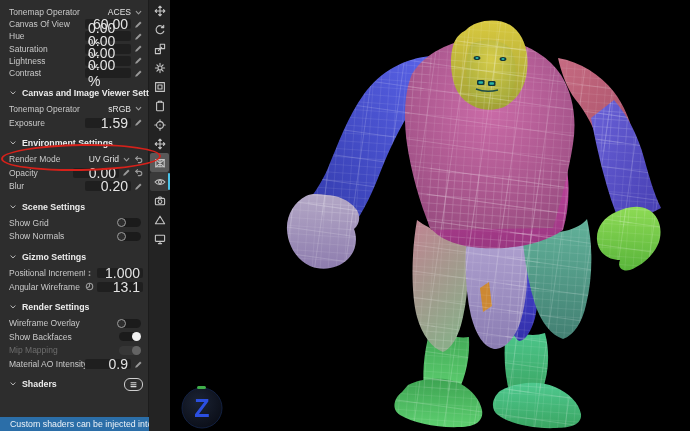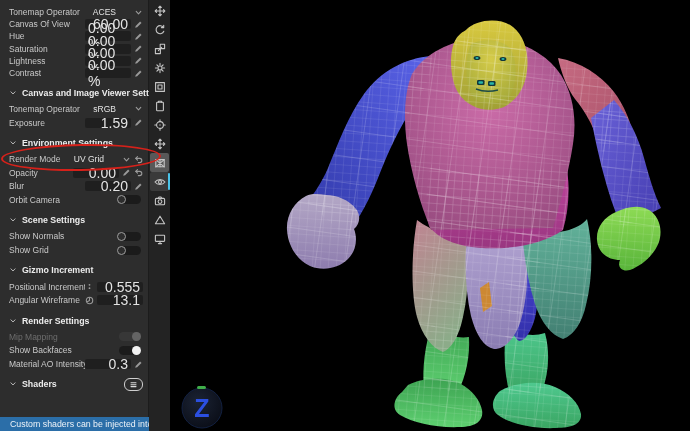--- a/index.html
+++ b/index.html
@@ -16,21 +16,21 @@
   }
   .prow{height:13.6px;flex:0 0 13.6px;display:flex;align-items:center;
     padding:0 5px 0 9px;box-sizing:border-box;}
   .prow.compact{height:12.2px;flex:0 0 12.2px;}
   .plabel{font-size:8.5px;color:#c9c9c9;white-space:nowrap;overflow:hidden;}
   .prow.disabled .plabel{color:#6d6d6d;}
   .ctrls{margin-left:auto;display:flex;align-items:center;gap:3px;}
   .field{width:40px;height:10px;background:#1f1f1f;border-radius:2px;
     display:flex;align-items:center;justify-content:flex-end;padding:0 3px;}
   .field .val{font-size:14px;color:#e3e3e3;}
-  .dd{display:flex;align-items:center;gap:18px;}
+  .dd{display:flex;align-items:center;gap:3px;}
   .dd .val{font-size:8.5px;color:#e3e3e3;}
   .shead{height:15px;flex:0 0 15px;margin:6px 0 2px;display:flex;align-items:center;
     padding:0 5px 0 9px;box-sizing:border-box;}
   .shead .stitle{font-size:8.8px;font-weight:bold;color:#ececec;margin-left:5px;white-space:nowrap;}
   .icn{display:inline-flex;width:12px;height:12px;color:#c6c6c6;flex:0 0 auto;}
   .icn.small{width:9px;height:9px;color:#9a9a9a;}
   .icn.chev{width:8px;height:8px;color:#bdbdbd;}
   .menu-btn{margin-left:auto;width:17px;height:11px;border:1px solid #cfcfcf;border-radius:6px;
     display:flex;align-items:center;justify-content:center;color:#dcdcdc;}
   .menu-btn .icn{width:9px;height:9px;color:#dcdcdc;}
@@ -231,71 +231,63 @@
         <div class="field">
           <span class="val">0.20</span>
         </div>
         <span class="icn small">
           <svg viewBox="0 0 9 9" width="100%" height="100%" fill="none" stroke="currentColor" stroke-width="1.1" stroke-linecap="round" stroke-linejoin="round">
             <path d="M1.2 7.8l.5-1.9 4.4-4.4 1.4 1.4-4.4 4.4z" fill="currentColor" stroke="none"></path>
           </svg>
         </span>
       </div>
     </div>
-    <div class="prow">
-      <span class="plabel">Orbit Camera</span>
-      <div class="ctrls">
-        <div class="toggle off">
-          <span class="knob"></span>
-        </div>
-      </div>
-    </div>
     <div class="shead">
       <span class="icn chev">
         <svg viewBox="0 0 9 9" width="100%" height="100%" fill="none" stroke="currentColor" stroke-width="1.1" stroke-linecap="round" stroke-linejoin="round">
           <path d="M2.2 3.2 4.5 5.6 6.8 3.2"></path>
         </svg>
       </span>
       <span class="stitle">Scene Settings</span>
     </div>
     <div class="prow">
-      <span class="plabel">Show Normals</span>
+      <span class="plabel">Show Grid</span>
       <div class="ctrls">
         <div class="toggle off">
           <span class="knob"></span>
         </div>
       </div>
     </div>
     <div class="prow">
-      <span class="plabel">Show Grid</span>
+      <span class="plabel">Show Normals</span>
       <div class="ctrls">
         <div class="toggle off">
           <span class="knob"></span>
         </div>
       </div>
     </div>
     <div class="shead">
       <span class="icn chev">
         <svg viewBox="0 0 9 9" width="100%" height="100%" fill="none" stroke="currentColor" stroke-width="1.1" stroke-linecap="round" stroke-linejoin="round">
           <path d="M2.2 3.2 4.5 5.6 6.8 3.2"></path>
         </svg>
       </span>
-      <span class="stitle">Gizmo Increment</span>
+      <span class="stitle">Gizmo Settings</span>
     </div>
     <div class="prow">
       <span class="plabel">Positional Increment</span>
       <div class="ctrls">
         <span class="icn small">
           <svg viewBox="0 0 9 9" width="100%" height="100%" fill="none" stroke="currentColor" stroke-width="1.1" stroke-linecap="round" stroke-linejoin="round">
             <circle cx="4.5" cy="2.8" r="0.9" fill="currentColor" stroke="none"></circle>
             <circle cx="4.5" cy="6.2" r="0.9" fill="currentColor" stroke="none"></circle>
           </svg>
         </span>
         <div class="field">
-          <span class="val">0.555</span>
+          <span class="val">1.000</span>
         </div>
       </div>
     </div>
     <div class="prow">
       <span class="plabel">Angular Wireframe</span>
       <div class="ctrls">
         <span class="icn small">
           <svg viewBox="0 0 9 9" width="100%" height="100%" fill="none" stroke="currentColor" stroke-width="1.1" stroke-linecap="round" stroke-linejoin="round">
             <circle cx="4.5" cy="4.5" r="3.2"></circle>
             <path d="M4.5 4.5V1.9M4.5 4.5 2.3 5.7"></path>
@@ -307,41 +299,49 @@
       </div>
     </div>
     <div class="shead">
       <span class="icn chev">
         <svg viewBox="0 0 9 9" width="100%" height="100%" fill="none" stroke="currentColor" stroke-width="1.1" stroke-linecap="round" stroke-linejoin="round">
           <path d="M2.2 3.2 4.5 5.6 6.8 3.2"></path>
         </svg>
       </span>
       <span class="stitle">Render Settings</span>
     </div>
+    <div class="prow">
+      <span class="plabel">Wireframe Overlay</span>
+      <div class="ctrls">
+        <div class="toggle off">
+          <span class="knob"></span>
+        </div>
+      </div>
+    </div>
+    <div class="prow">
+      <span class="plabel">Show Backfaces</span>
+      <div class="ctrls">
+        <div class="toggle on">
+          <span class="knob"></span>
+        </div>
+      </div>
+    </div>
     <div class="prow disabled">
       <span class="plabel">Mip Mapping</span>
       <div class="ctrls">
         <div class="toggle disabled">
           <span class="knob"></span>
         </div>
       </div>
     </div>
     <div class="prow">
-      <span class="plabel">Show Backfaces</span>
-      <div class="ctrls">
-        <div class="toggle on">
-          <span class="knob"></span>
-        </div>
-      </div>
-    </div>
-    <div class="prow">
       <span class="plabel">Material AO Intensity</span>
       <div class="ctrls">
         <div class="field">
-          <span class="val">0.3</span>
+          <span class="val">0.9</span>
         </div>
         <span class="icn small">
           <svg viewBox="0 0 9 9" width="100%" height="100%" fill="none" stroke="currentColor" stroke-width="1.1" stroke-linecap="round" stroke-linejoin="round">
             <path d="M1.2 7.8l.5-1.9 4.4-4.4 1.4 1.4-4.4 4.4z" fill="currentColor" stroke="none"></path>
           </svg>
         </span>
       </div>
     </div>
     <div class="shead">
       <span class="icn chev">

